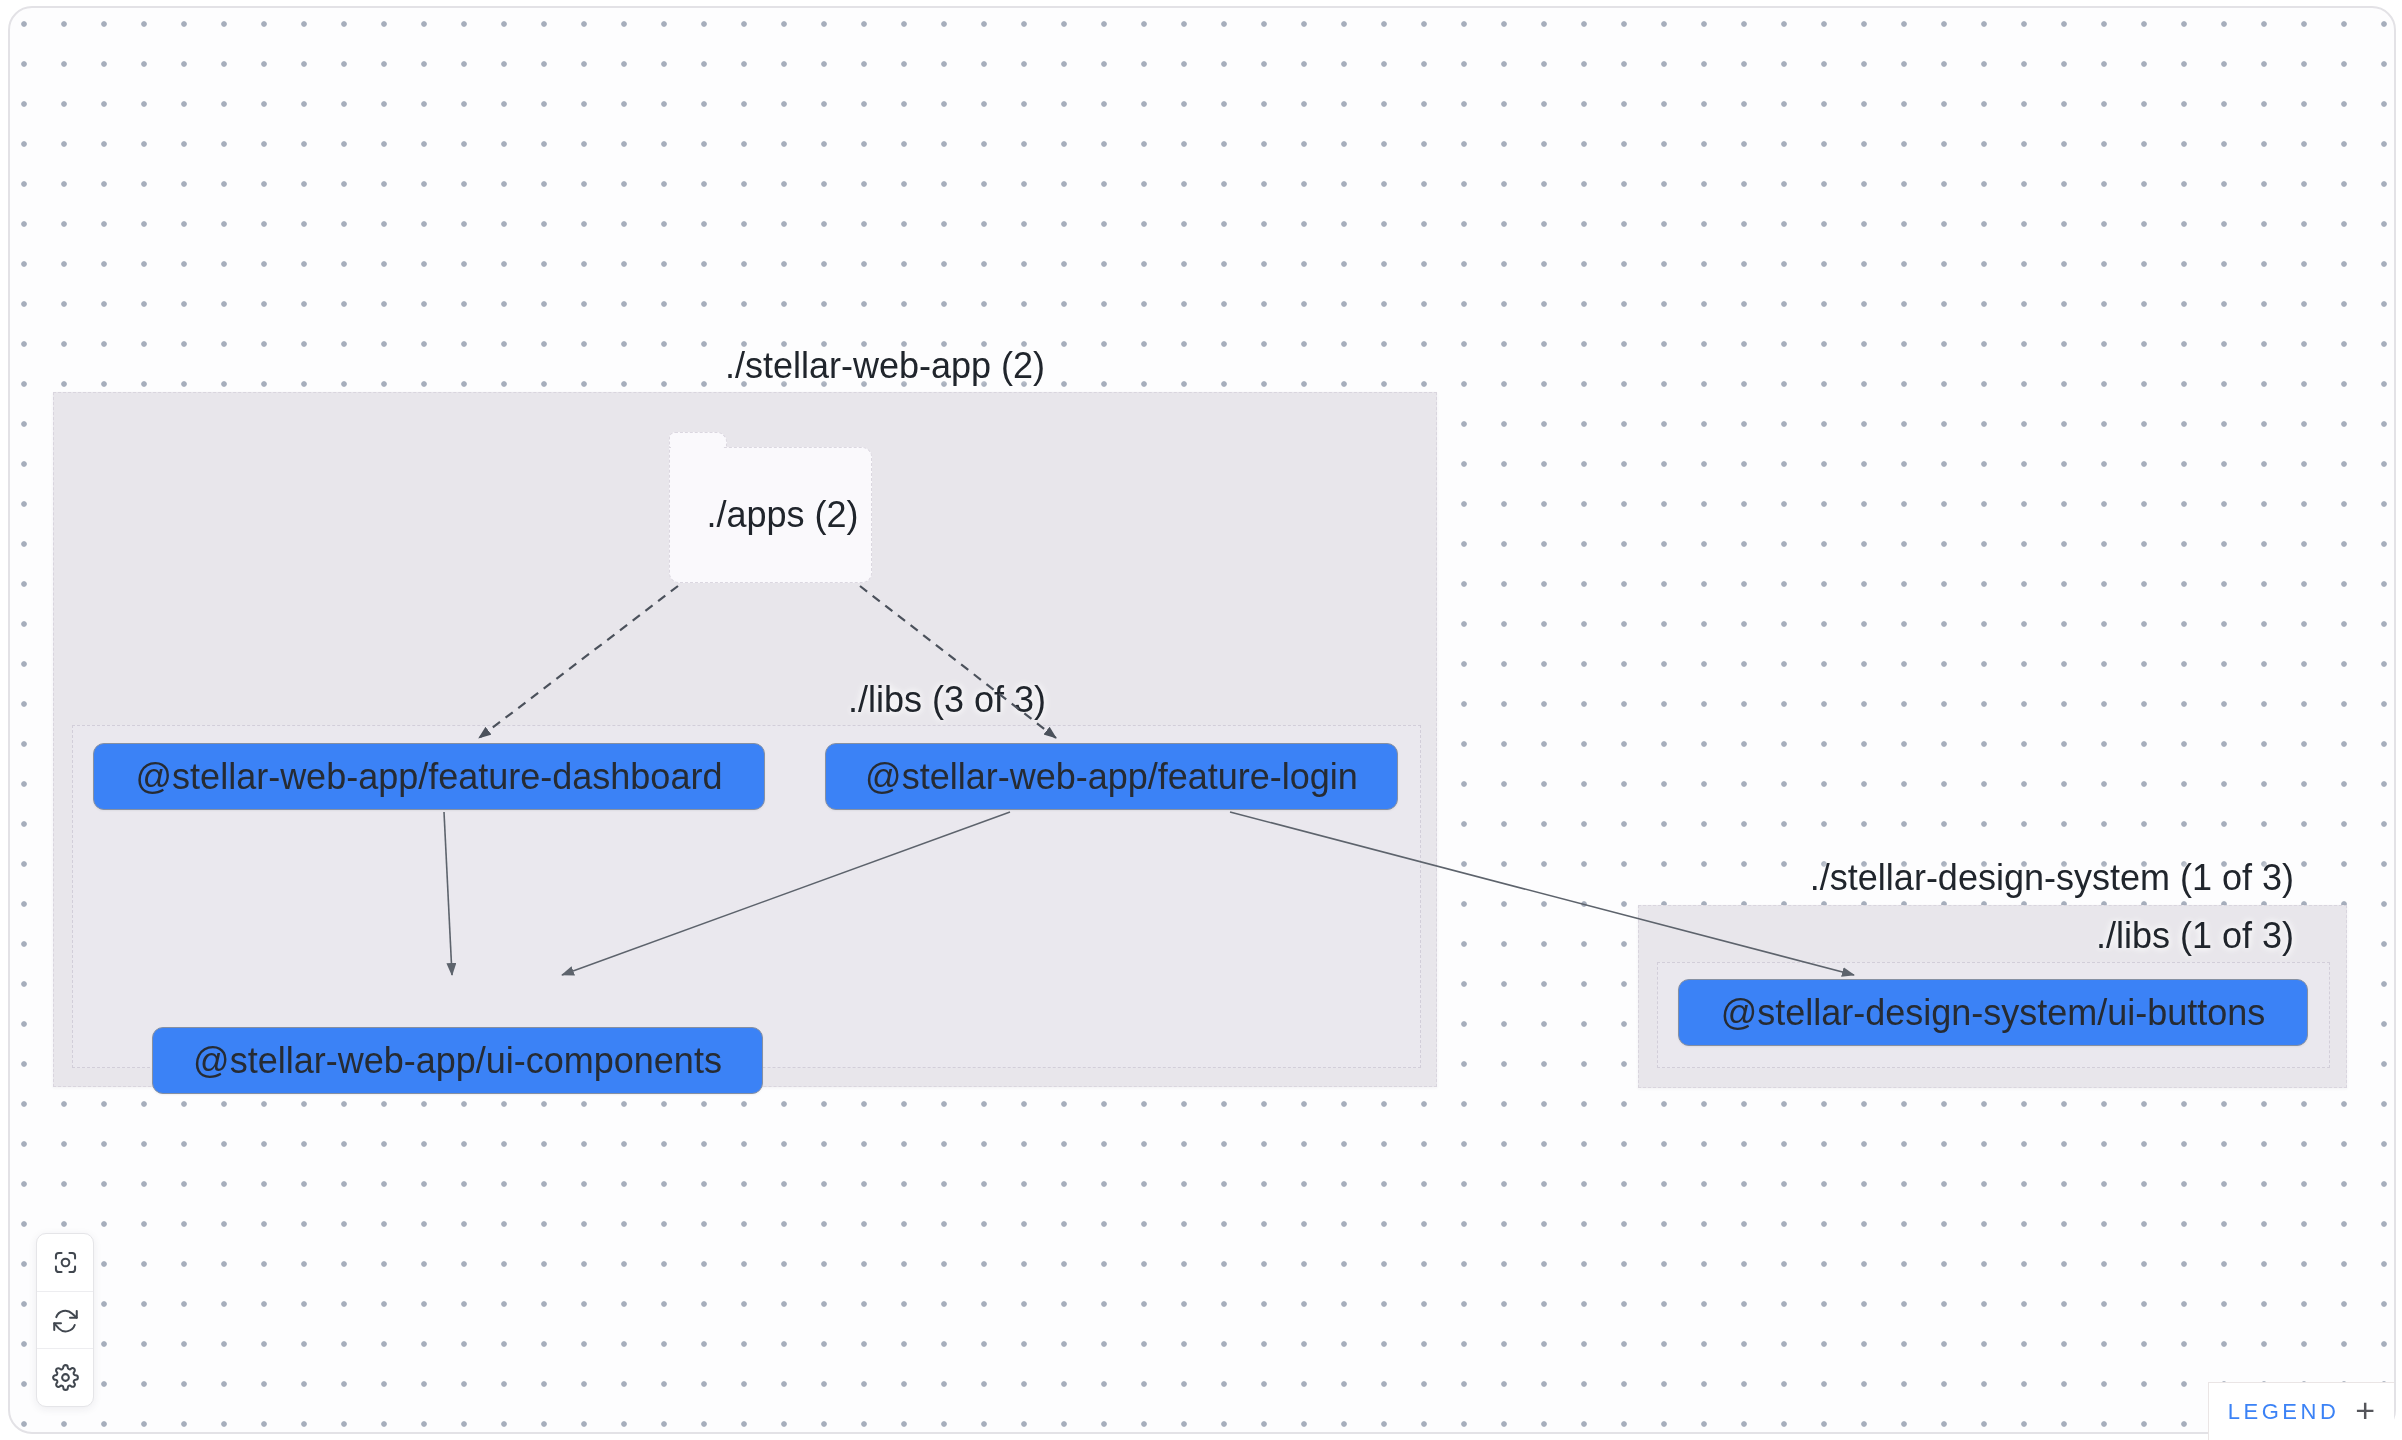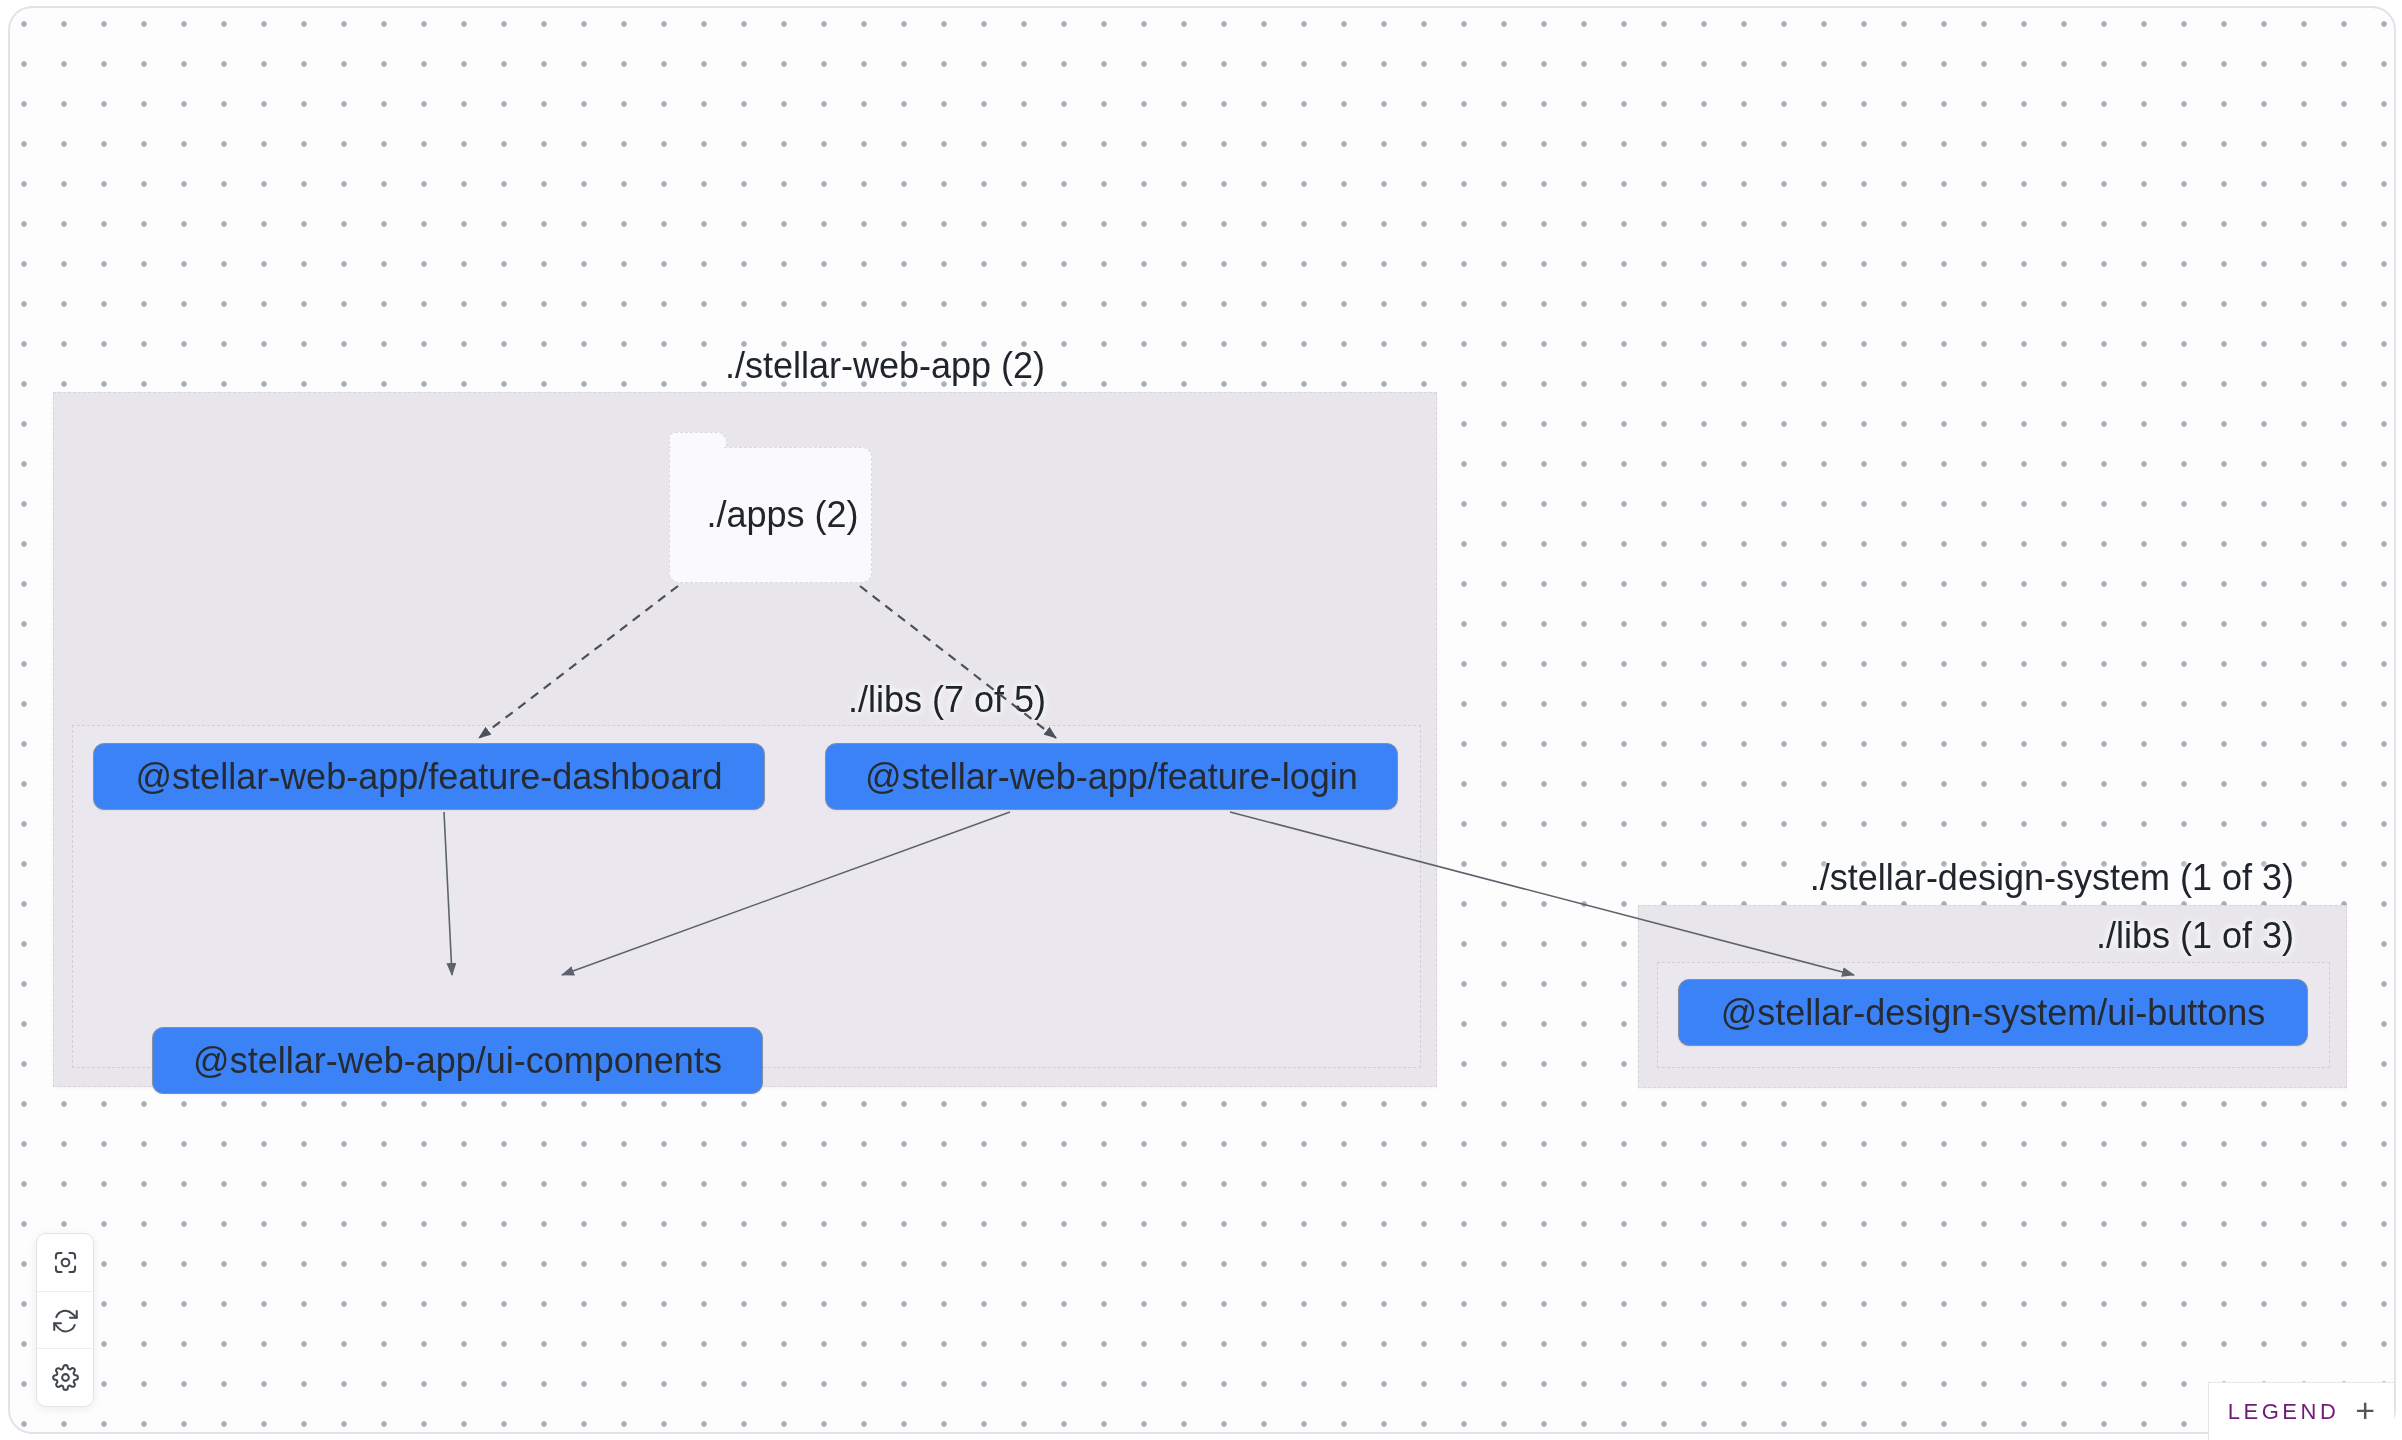--- a/index.html
+++ b/index.html
@@ -77,35 +77,35 @@
   }
   .ctrl-btn + .ctrl-btn { border-top:1px solid #ededf0; }
   .ctrl-btn svg { stroke:#41474f; fill:none; stroke-width:1.8; stroke-linecap:round; stroke-linejoin:round; }
 
   
   .legend {
     position:absolute; left:2208px; top:1382px; width:186px; height:58px;
     background:#ffffff; border:1px solid #eae5e5; border-right:none; border-bottom:none;
     display:flex; align-items:center; justify-content:center; gap:16px; cursor:pointer;
   }
-  .legend .txt { font-size:22px; letter-spacing:3.5px; color:#701a75; }
+  .legend .txt { font-size:22px; letter-spacing:3.5px; color:#3b82f6; }
   .legend .plus { font-size:34px; font-weight:300; color:#55565b; line-height:1; margin-top:-3px; }
 </style>
 </head>
 <body>
 
 <div class="canvas"></div>
 
 <div class="graph">
 
   <div class="group" style="left:53px; top:392px; width:1384px; height:695px;"></div>
   <div class="glabel" style="left:445px; top:344px; width:600px;">./stellar-web-app (2)</div>
 
   <div class="group-inner" style="left:72px; top:725px; width:1349px; height:343px;"></div>
-  <div class="glabel" style="left:446px; top:678px; width:600px;">./libs (7 of 5)</div>
+  <div class="glabel" style="left:446px; top:678px; width:600px;">./libs (3 of 3)</div>
 
   <div class="group" style="left:1638px; top:905px; width:709px; height:183px;"></div>
   <div class="glabel" style="left:1694px; top:856px; width:600px;">./stellar-design-system (1 of 3)</div>
 
   <div class="group-inner" style="left:1657px; top:962px; width:673px; height:106px;"></div>
   <div class="glabel" style="left:1694px; top:916px; width:600px; line-height:40px;">./libs (1 of 3)</div>
 
   <svg class="edges">
     <defs>
       <marker id="arrow-dark" markerWidth="14" markerHeight="12" refX="12" refY="5" orient="auto" markerUnits="userSpaceOnUse">

